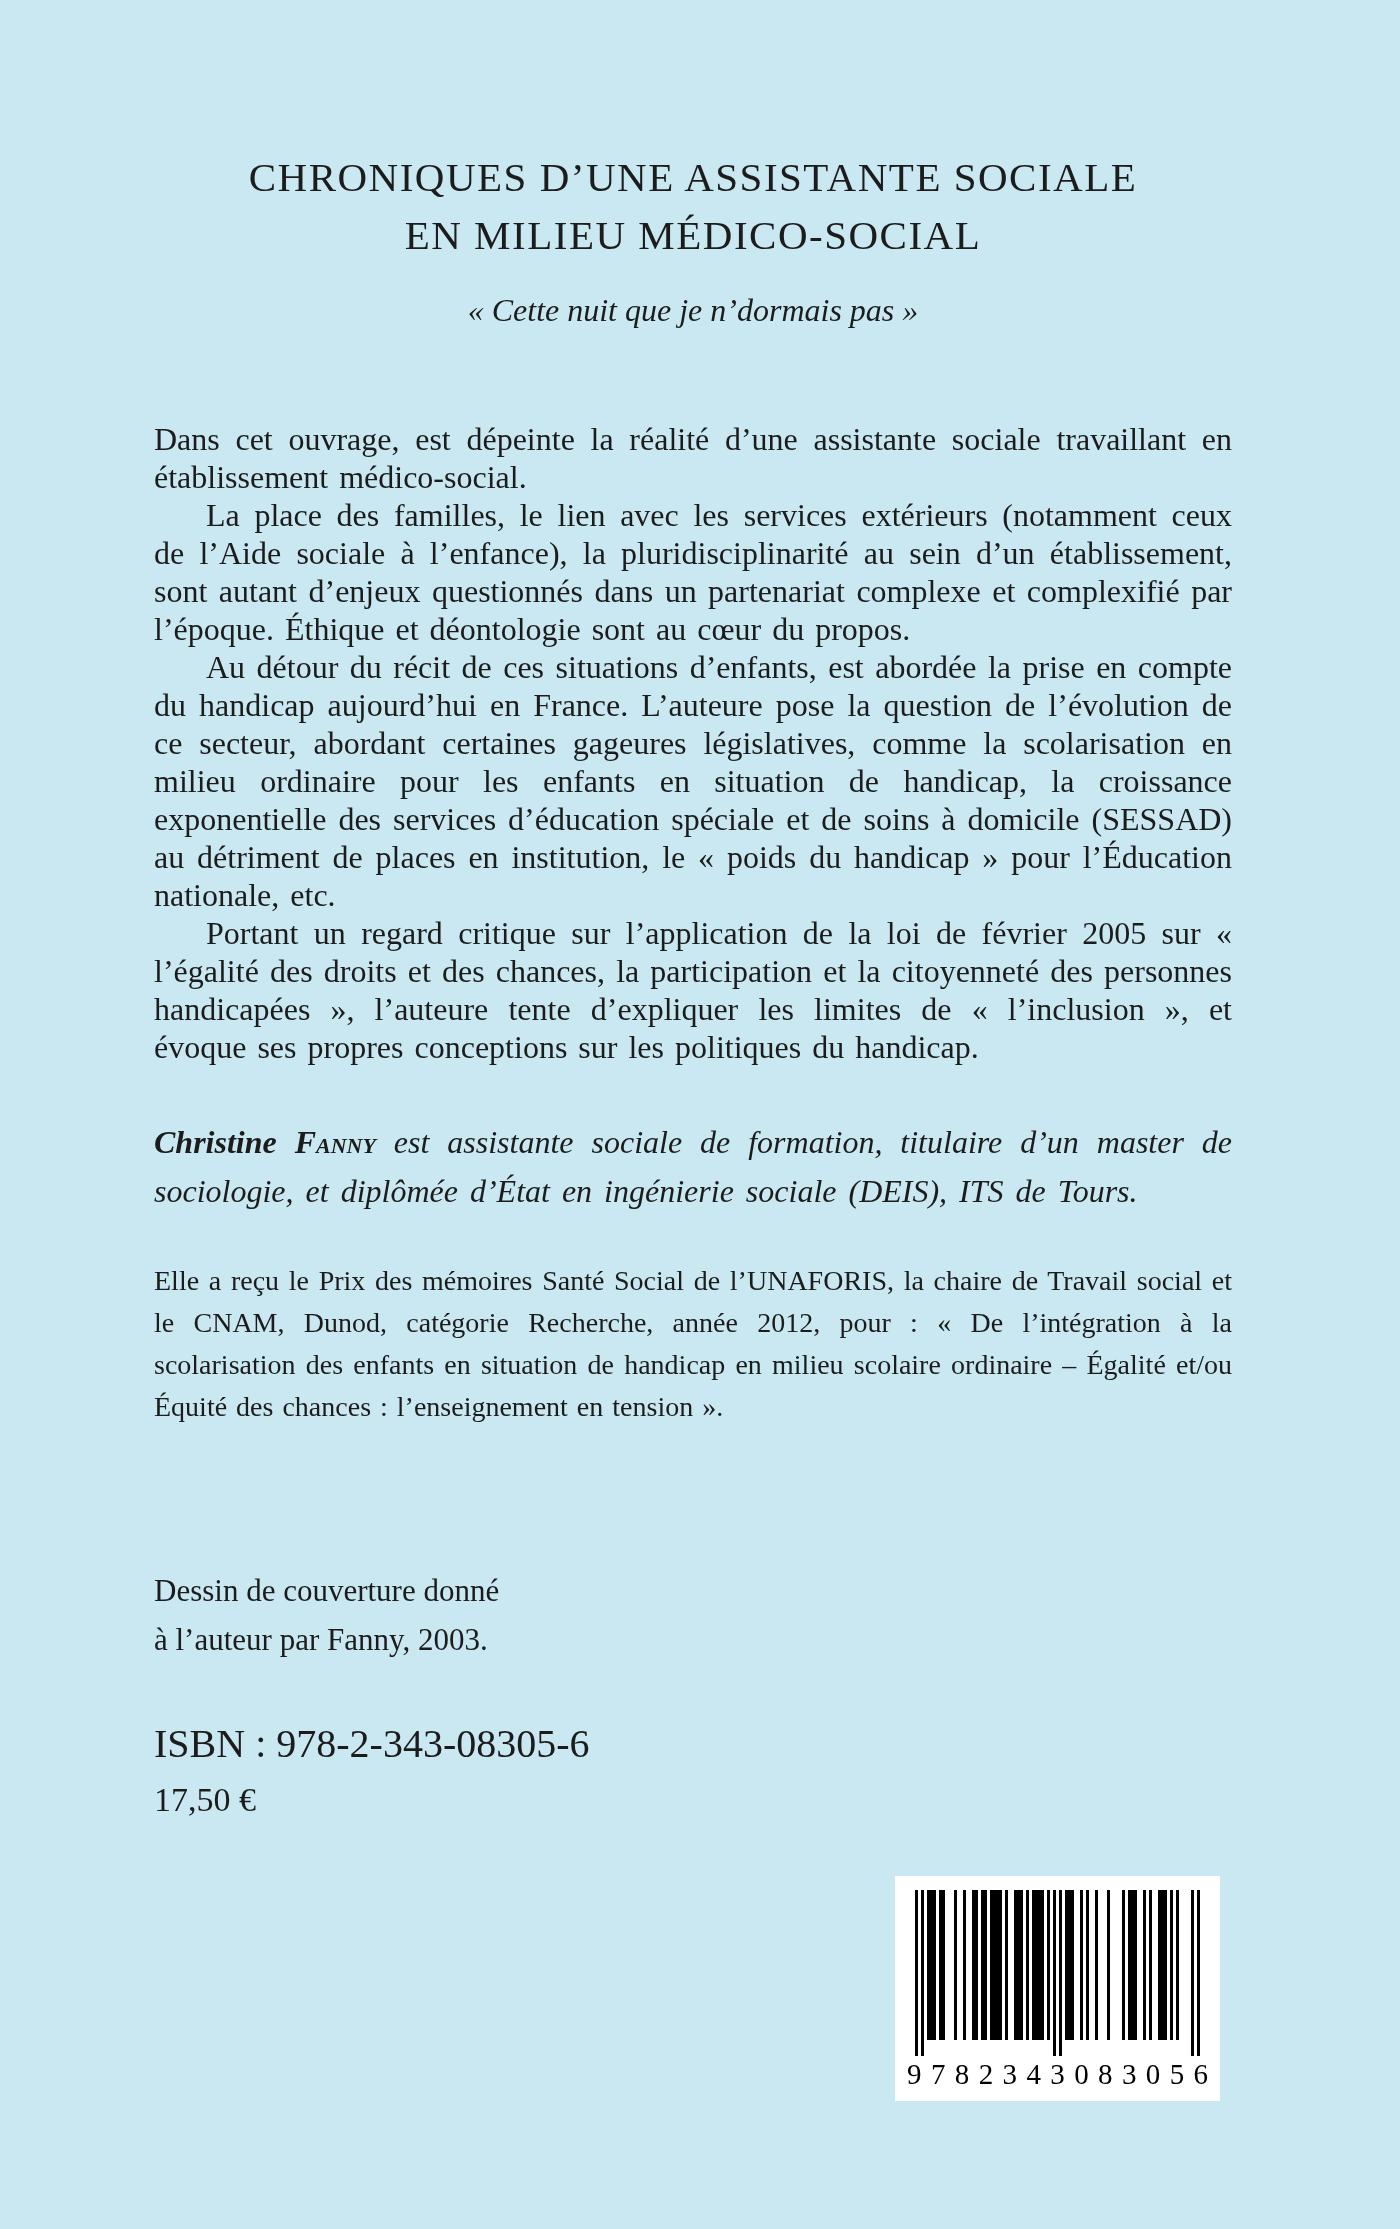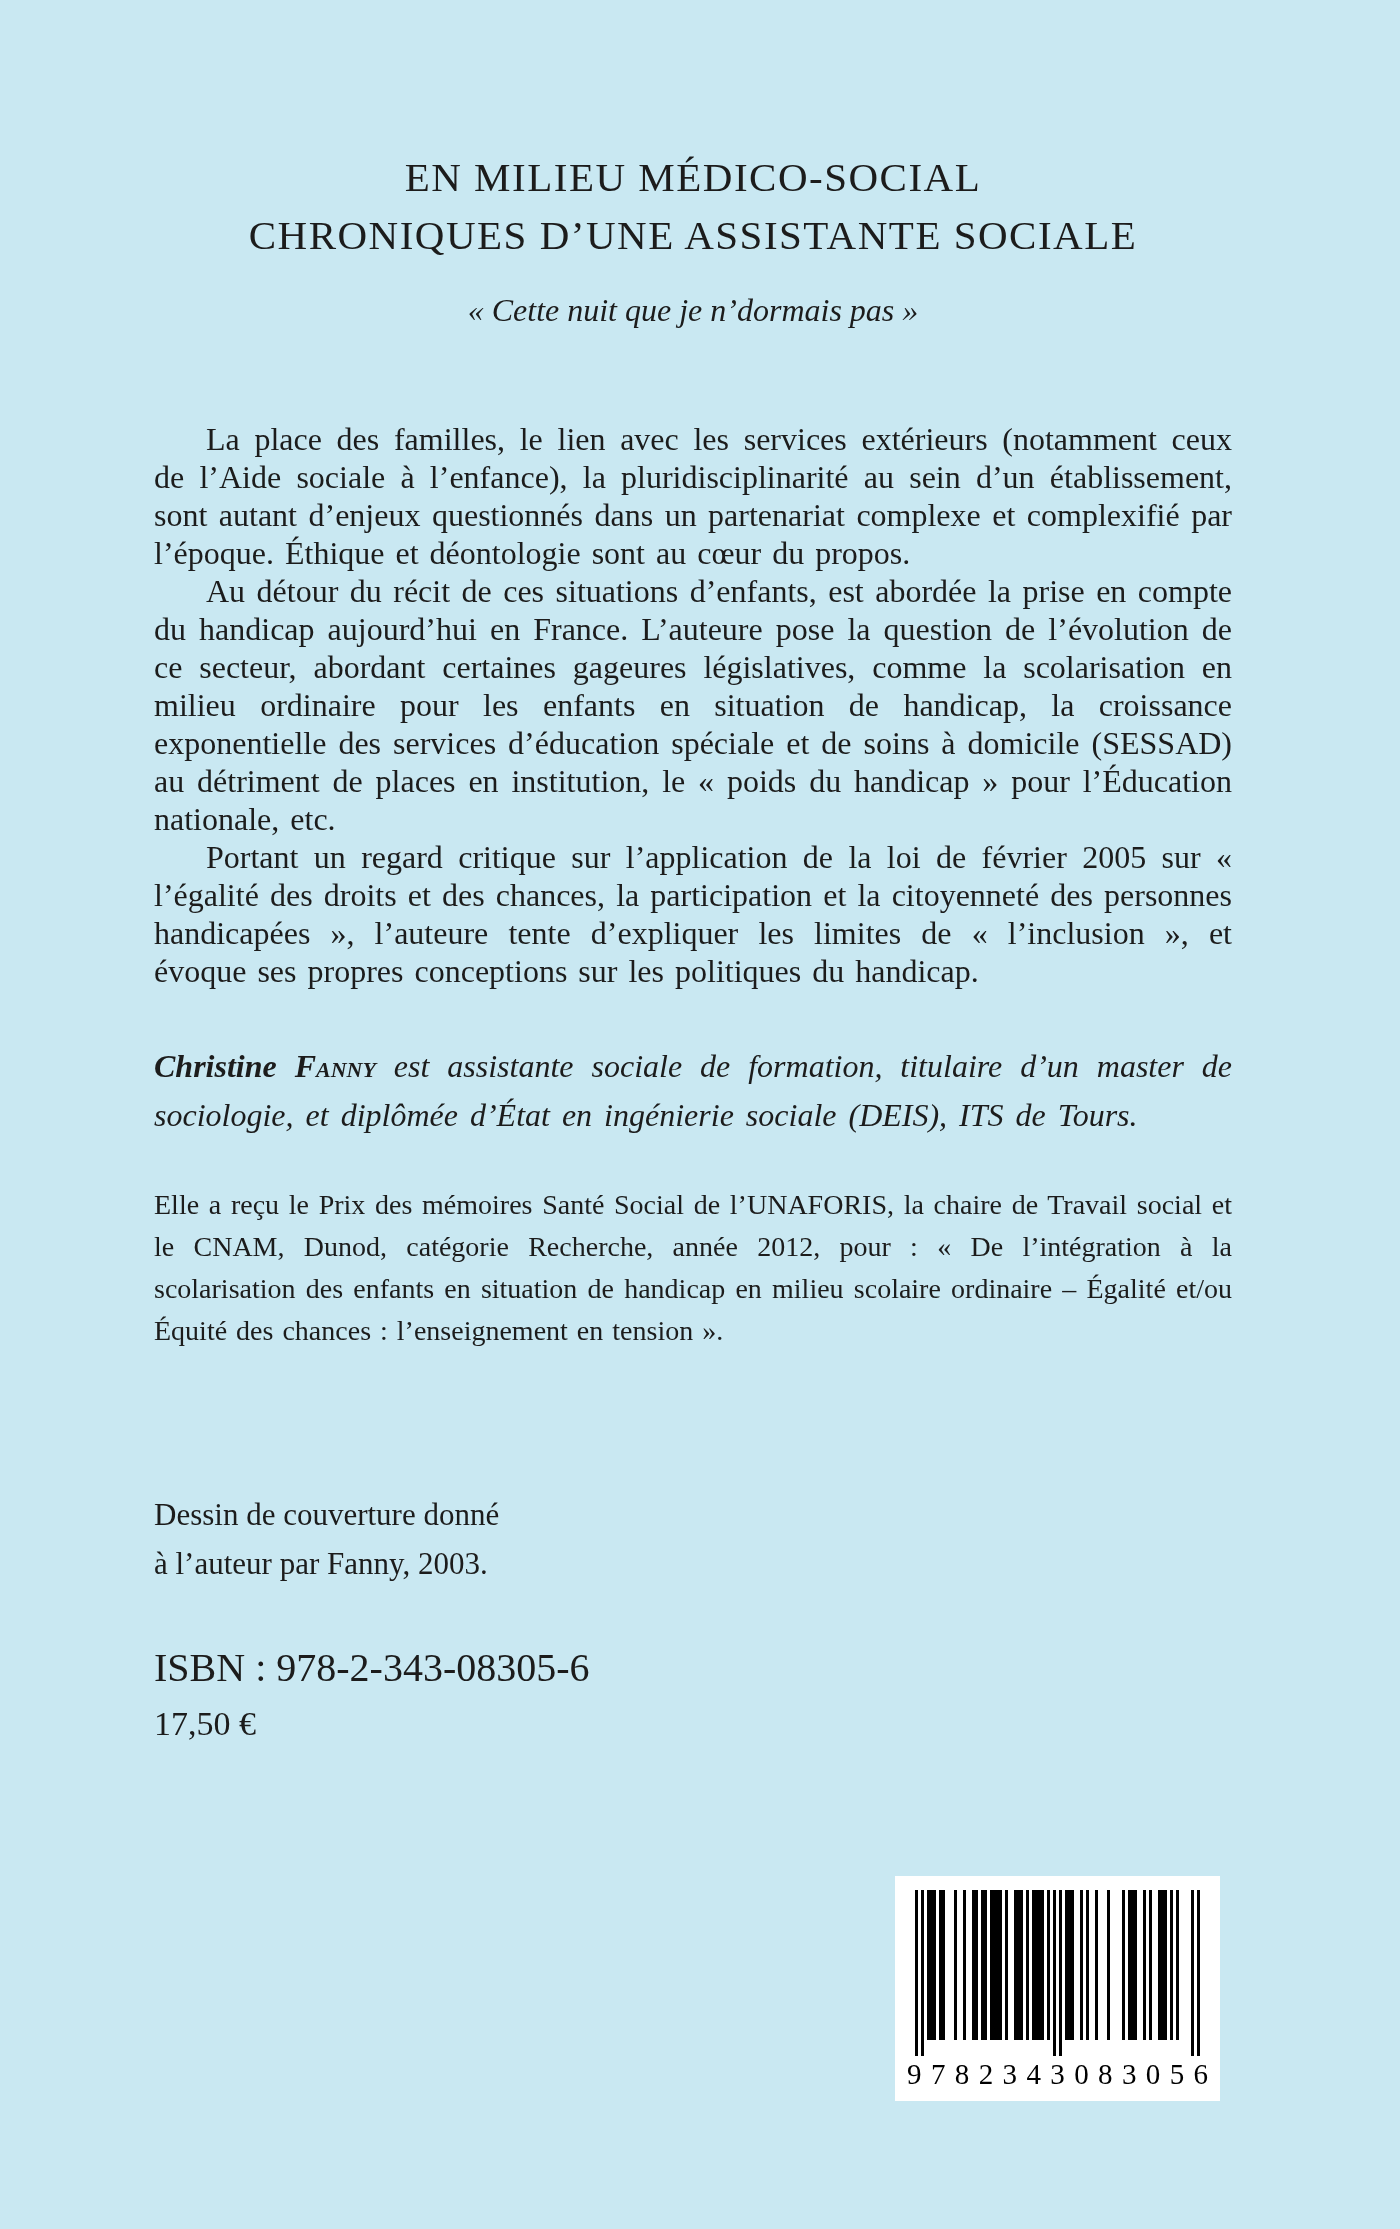--- a/index.html
+++ b/index.html
@@ -87,27 +87,28 @@
     color:#000;
   }
 </style>
 </head>
 <body>
 
 <div class="page">
   <div class="content">
 
     <div class="title">
+      <div>CHRONIQUES D’UNE ASSISTANTE SOCIALE</div>
       <div>EN MILIEU MÉDICO-SOCIAL</div>
-      <div>CHRONIQUES D’UNE ASSISTANTE SOCIALE</div>
     </div>
 
     <div class="subtitle">« Cette nuit que je n’dormais pas »</div>
 
     <div class="synopsis">
+      <p>Dans cet ouvrage, est dépeinte la réalité d’une assistante sociale travaillant en établissement médico-social.</p>
       <p class="indent">La place des familles, le lien avec les services extérieurs (notamment ceux de l’Aide sociale à l’enfance), la pluridisciplinarité au sein d’un établissement, sont autant d’enjeux questionnés dans un partenariat complexe et complexifié par l’époque. Éthique et déontologie sont au cœur du propos.</p>
       <p class="indent">Au détour du récit de ces situations d’enfants, est abordée la prise en compte du handicap aujourd’hui en France. L’auteure pose la question de l’évolution de ce secteur, abordant certaines gageures législatives, comme la scolarisation en milieu ordinaire pour les enfants en situation de handicap, la croissance exponentielle des services d’éducation spéciale et de soins à domicile (SESSAD) au détriment de places en institution, le « poids du handicap » pour l’Éducation nationale, etc.</p>
       <p class="indent">Portant un regard critique sur l’application de la loi de février 2005 sur « l’égalité des droits et des chances, la participation et la citoyenneté des personnes handicapées », l’auteure tente d’expliquer les limites de « l’inclusion », et évoque ses propres conceptions sur les politiques du handicap.</p>
     </div>
 
     <p class="bio"><span class="name">Christine</span> <span class="name sc">Fanny</span> <span>est assistante sociale de formation, titulaire d’un master de sociologie, et diplômée d’État en ingénierie sociale (DEIS), ITS de Tours.</span></p>
 
     <p class="award">Elle a reçu le Prix des mémoires Santé Social de l’UNAFORIS, la chaire de Travail social et le CNAM, Dunod, catégorie Recherche, année 2012, pour : « De l’intégration à la scolarisation des enfants en situation de handicap en milieu scolaire ordinaire – Égalité et/ou Équité des chances : l’enseignement en tension ».</p>
 
     <div class="credit">

